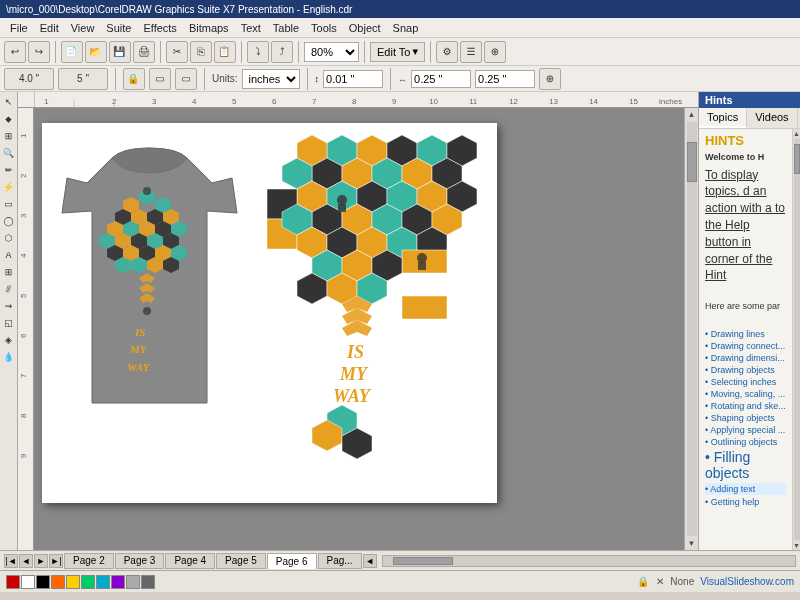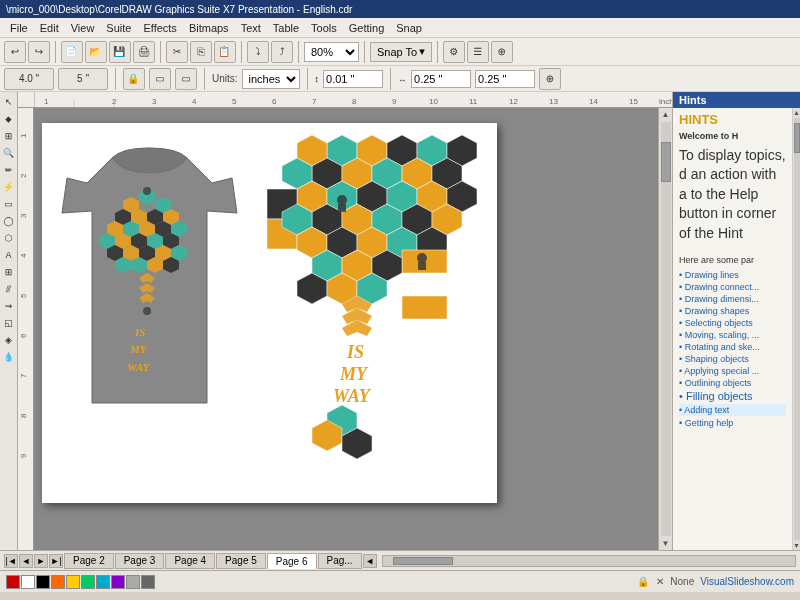--- a/index.html
+++ b/index.html
@@ -304,21 +304,21 @@
 
   <div class="menu-item">File</div>
   <div class="menu-item">Edit</div>
   <div class="menu-item">View</div>
   <div class="menu-item">Suite</div>
   <div class="menu-item">Effects</div>
   <div class="menu-item">Bitmaps</div>
   <div class="menu-item">Text</div>
   <div class="menu-item">Table</div>
   <div class="menu-item">Tools</div>
-  <div class="menu-item">Getting</div>
+  <div class="menu-item">Object</div>
   <div class="menu-item">Snap</div>
 </div>
 
 <div id="toolbar1">
   <div class="toolbar-btn">↩</div>
   <div class="toolbar-btn">↪</div>
   <div class="toolbar-separator"></div>
   <div class="toolbar-btn">📄</div>
   <div class="toolbar-btn">📂</div>
   <div class="toolbar-btn">💾</div>
@@ -331,21 +331,21 @@
   <div class="toolbar-btn">⤵</div>
   <div class="toolbar-btn">⤴</div>
   <div class="toolbar-separator"></div>
   <select class="toolbar-select">
     <option>80%</option>
     <option>100%</option>
     <option>150%</option>
   </select>
   <div class="toolbar-separator"></div>
   <div class="snap-btn">
-    <span>Snap To</span>
+    <span>Edit To</span>
     <span>▾</span>
   </div>
   <div class="toolbar-separator"></div>
   <div class="toolbar-btn">⚙</div>
   <div class="toolbar-btn">☰</div>
   <div class="toolbar-btn">⊕</div>
 </div>
 
 <div id="toolbar2">
   <div class="toolbar-btn" style="width:50px;font-size:10px;">4.0 "</div>
@@ -574,42 +574,46 @@
     <div id="canvas-vscroll" style="position:absolute; right:0; top:16px; width:14px; bottom:0; background:#e0ddd8; border-left:1px solid #b0a8a0; display:flex; flex-direction:column; align-items:center;">
       <div class="scroll-arrow">▲</div>
       <div class="scroll-track" style="flex:1; width:10px; background:#d0ccc8; margin:1px; position:relative;">
         <div class="scroll-thumb" style="width:10px; height:40px; background:#a0a0a0; border:1px solid #888; position:absolute; top:20px;"></div>
       </div>
       <div class="scroll-arrow">▼</div>
     </div>
 
   </div>
 
-  <div id="hints-panel" style="width:128px; background:#f5f3ee; border-left:1px solid #b0a8a0; display:flex; flex-direction:column;">
+  <div id="hints-panel" style="width:102px; background:#f5f3ee; border-left:1px solid #b0a8a0; display:flex; flex-direction:column;">
     <div id="hints-title" style="background:#2a5298; color:white; padding:2px 6px; font-size:11px; font-weight:bold;">
       <span>Hints</span>
+    </div>
+    <div id="hints-tabs" style="display:flex; border-bottom:1px solid #ccc; background:#e8e4de;">
+      <div class="hints-tab active">Topics</div>
+      <div class="hints-tab">Videos</div>
     </div>
     <div id="hints-panel-inner" style="position:relative; flex:1; overflow:hidden; display:flex;">
       <div id="hints-content" style="padding:4px 6px; flex:1; overflow:hidden; font-size:9px;">
         <div id="hints-heading" style="color:#d4a000; font-size:13px; font-weight:bold; margin-bottom:3px;">HINTS</div>
         <div class="hints-text" style="color:#333; font-size:9px; line-height:1.4; margin-bottom:3px; font-weight:bold;">Welcome to H</div>
-        <div class="hints-text" style="color:#333; font-size:14px; line-height:1.4; margin-bottom:10px;">To display topics, d an action with a to the Help button in corner of the Hint</div>
-        <div class="hints-text" style="color:#333; font-size:9px; margin-bottom:4px;">Here are some par</div>
+        <div class="hints-text" style="color:#333; font-size:12px; line-height:1.4; margin-bottom:16px;text-decoration:underline;">To display topics, d an action with a to the Help button in corner of the Hint</div>
+        <div class="hints-text" style="color:#333; font-size:9px; margin-bottom:16px;">Here are some par</div>
 
         <a class="hints-link" style="color:#1a5fad; font-size:9px; cursor:pointer; display:block; margin-bottom:2px; text-decoration:none;">Drawing lines</a>
         <a class="hints-link" style="color:#1a5fad; font-size:9px; cursor:pointer; display:block; margin-bottom:2px; text-decoration:none;">Drawing connect...</a>
         <a class="hints-link" style="color:#1a5fad; font-size:9px; cursor:pointer; display:block; margin-bottom:2px; text-decoration:none;">Drawing dimensi...</a>
-        <a class="hints-link" style="color:#1a5fad; font-size:9px; cursor:pointer; display:block; margin-bottom:2px; text-decoration:none;">Drawing shapes</a>
-        <a class="hints-link" style="color:#1a5fad; font-size:9px; cursor:pointer; display:block; margin-bottom:2px; text-decoration:none;">Selecting objects</a>
+        <a class="hints-link" style="color:#1a5fad; font-size:9px; cursor:pointer; display:block; margin-bottom:2px; text-decoration:none;">Drawing objects</a>
+        <a class="hints-link" style="color:#1a5fad; font-size:9px; cursor:pointer; display:block; margin-bottom:2px; text-decoration:none;">Selecting inches</a>
         <a class="hints-link" style="color:#1a5fad; font-size:9px; cursor:pointer; display:block; margin-bottom:2px; text-decoration:none;">Moving, scaling, ...</a>
         <a class="hints-link" style="color:#1a5fad; font-size:9px; cursor:pointer; display:block; margin-bottom:2px; text-decoration:none;">Rotating and ske...</a>
         <a class="hints-link" style="color:#1a5fad; font-size:9px; cursor:pointer; display:block; margin-bottom:2px; text-decoration:none;">Shaping objects</a>
         <a class="hints-link" style="color:#1a5fad; font-size:9px; cursor:pointer; display:block; margin-bottom:2px; text-decoration:none;">Applying special ...</a>
         <a class="hints-link" style="color:#1a5fad; font-size:9px; cursor:pointer; display:block; margin-bottom:2px; text-decoration:none;">Outlining objects</a>
-        <a class="hints-link" style="color:#1a5fad; font-size:11px; cursor:pointer; display:block; margin-bottom:2px; text-decoration:none;">Filling objects</a>
+        <a class="hints-link" style="color:#1a5fad; font-size:14px; cursor:pointer; display:block; margin-bottom:2px; text-decoration:none;">Filling objects</a>
         <a class="hints-link adding-text-highlight" style="color:#1a5fad; font-size:9px; cursor:pointer; display:block; margin-bottom:2px; text-decoration:none; background:#ddeeff; padding:1px 0;">Adding text</a>
         <a class="hints-link" style="color:#1a5fad; font-size:9px; cursor:pointer; display:block; margin-bottom:0; text-decoration:none;">Getting help</a>
       </div>
 
       <div style="width:8px; background:#e0ddd8; border-left:1px solid #ccc; display:flex; flex-direction:column; align-items:center;">
         <div style="font-size:7px; color:#555; cursor:pointer; padding:1px;">▲</div>
         <div style="flex:1; width:6px; background:#d0ccc8; margin:1px; position:relative;">
           <div style="width:6px; height:30px; background:#a0a0a0; border:1px solid #888; position:absolute; top:5px;"></div>
         </div>
         <div style="font-size:7px; color:#555; cursor:pointer; padding:1px;">▼</div>

